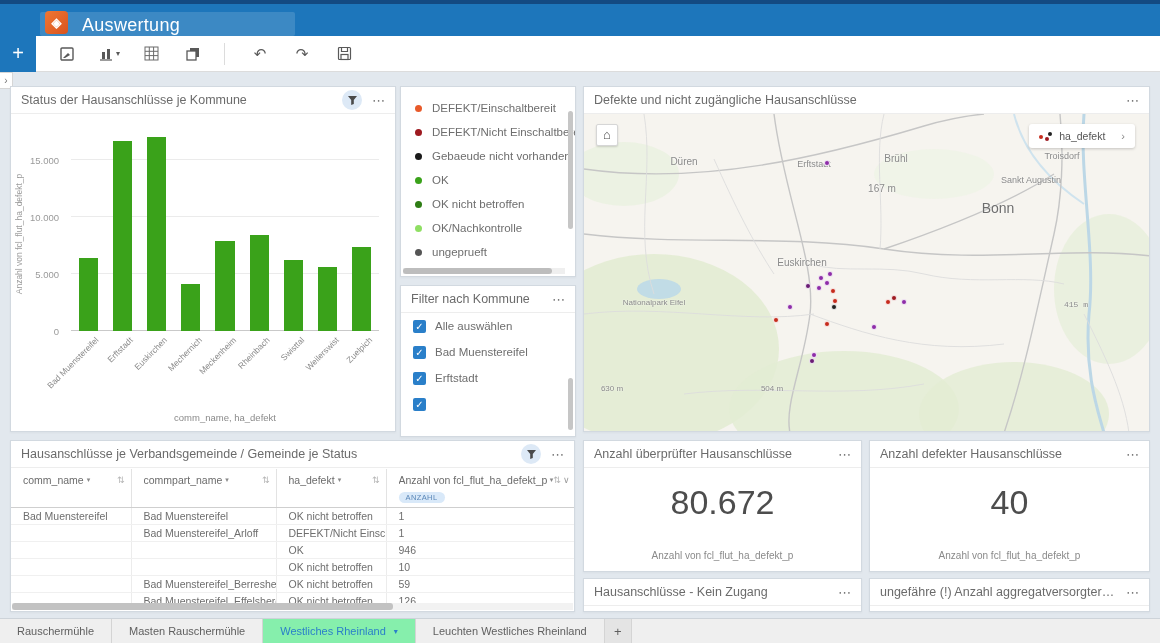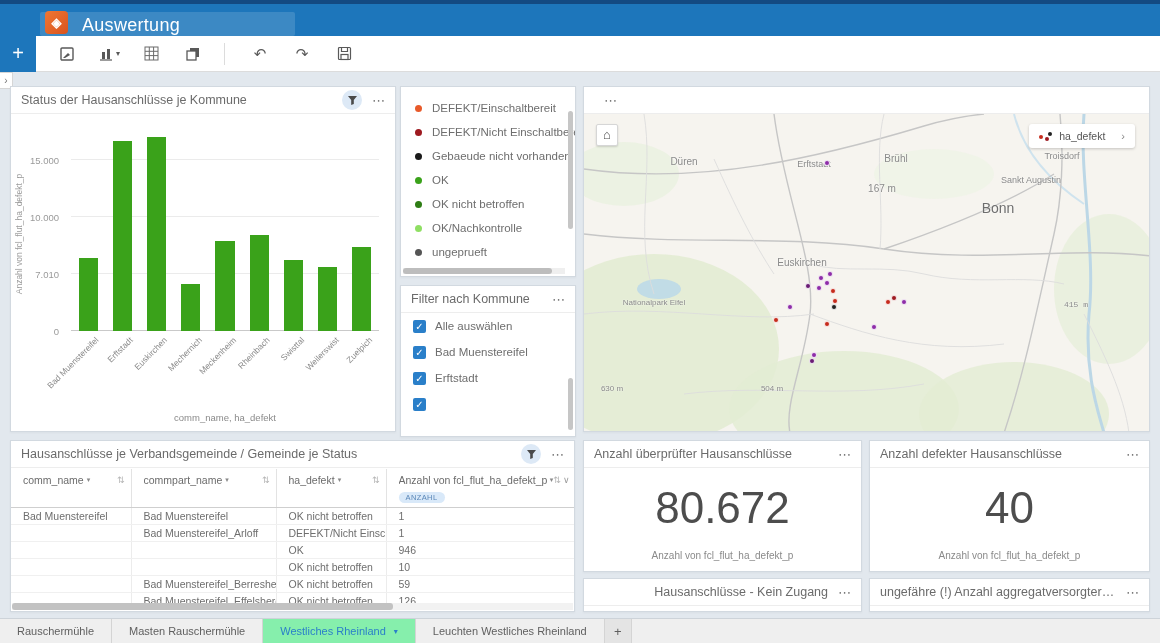--- a/index.html
+++ b/index.html
@@ -93,25 +93,25 @@
   .th-sort { margin-left:auto; font-family:"DejaVu Sans", sans-serif; font-size:9px; color:#b5b5b5; padding-right:2px; }
   .pill { display:inline-block; margin-top:3px; background:#d9e9f9; color:#5a87b8; font-size:7.5px; letter-spacing:.4px; text-transform:uppercase; border-radius:7px; padding:1px 7px; }
   .th-extra { font-family:"DejaVu Sans", sans-serif; color:#9a9a9a; font-size:9px; }
   tbody td { border-right:1px solid #ececec; border-bottom:1px solid #f0f0f0; height:17px; padding:0 4px 0 12px; font-size:10.5px; color:#6e6e6e; white-space:nowrap; overflow:hidden; }
   .tbl-hscroll { position:absolute; left:1px; right:1px; bottom:1px; height:7px; background:#f2f2f2; }
   .tbl-hthumb { height:7px; width:68%; background:#c2c2c2; border-radius:3px; }
 
   
   #kpi1 { left:583px; top:368px; width:279px; height:132px; }
   #kpi2 { left:869px; top:368px; width:281px; height:132px; }
-  .kpi-value { position:absolute; left:0; right:0; top:42px; text-align:center; font-size:44px; color:#4d4d4d; }
+  .kpi-value { position:absolute; left:0; right:0; top:42px; text-align:center; font-size:34px; color:#4d4d4d; }
   .kpi-caption { position:absolute; left:0; right:0; bottom:10px; text-align:center; font-size:10px; color:#8a8a8a; }
 
   
-  #stub1 { left:583px; top:506px; width:279px; height:34px; overflow:hidden;text-align:right; }
+  #stub1 { left:583px; top:506px; width:279px; height:34px; overflow:hidden; }
   #stub2 { left:869px; top:506px; width:281px; height:34px; overflow:hidden; }
 
   
   .tabbar { position:absolute; left:0; top:618px; width:1160px; height:25px; background:#efefef; border-top:1px solid #cdd3d9; display:flex; align-items:stretch; }
   .tab { padding:0 17px; display:flex; align-items:center; font-size:11px; color:#5f5f5f; border-right:1px solid #d4d4d4; cursor:pointer; white-space:nowrap; background:#efefef; }
   .tab.active { color:#2a7fc9; background:#86efac; }
   .tab .caret { font-size:8px; margin-left:8px; color:#2a7fc9; }
   .tab-add { width:27px; display:flex; align-items:center; justify-content:center; color:#5f5f5f; font-size:13px; background:#e4e4e4; border-right:1px solid #d4d4d4; cursor:pointer; }
 </style>
 </head>
@@ -186,21 +186,21 @@
               <path d="M1 1 H10 L6.8 5 V9 L4.2 10 V5 Z" fill="#4a4a4a"></path>
             </svg>
         </span>
         <span class="p-dots">⋯</span>
       </div>
       <div class="ylab">
           <span>Anzahl von fcl_flut_ha_defekt_p</span>
         </div>
       <div id="yticks">
           <div class="ytick" style="bottom: 0%;">0</div>
-          <div class="ytick" style="bottom: 28.4091%;">7.010</div>
+          <div class="ytick" style="bottom: 28.4091%;">5.000</div>
           <div class="ytick" style="bottom: 56.8182%;">10.000</div>
           <div class="ytick" style="bottom: 85.2273%;">15.000</div>
         </div>
       <div id="plot">
           <div class="gridline baseline" style="bottom: 0%;"></div>
           <div class="gridline" style="bottom: 28.4091%;"></div>
           <div class="gridline" style="bottom: 56.8182%;"></div>
           <div class="gridline" style="bottom: 85.2273%;"></div>
           <div class="bar" style="left: 2.44444%; width: 6.22222%; height: 36.3636%; background: rgb(58, 162, 26);"></div>
           <div class="bar" style="left: 13.5556%; width: 6.22222%; height: 94.3182%; background: rgb(58, 162, 26);"></div>
@@ -301,20 +301,21 @@
           </div>
           <div class="fl-row">
             <span class="cbx">✓</span>
           </div>
         </div>
       <div class="vscroll" style="top:92px;height:52px"></div>
     </div>
 
     <div class="panel" id="map-panel">
       <div class="p-head">
+        <span class="p-title">Defekte und nicht zugängliche Hausanschlüsse</span>
         <span class="p-dots">⋯</span>
       </div>
       <div class="map-body">
         <svg width="567" height="319" viewBox="0 0 567 319">
           <rect width="567" height="319" fill="#f6f4ef"></rect>
           <ellipse cx="70" cy="235" rx="125" ry="95" fill="#e3ecd3" opacity="0.9"></ellipse>
           <ellipse cx="260" cy="295" rx="115" ry="58" fill="#e3ecd3" opacity="0.85"></ellipse>
           <ellipse cx="430" cy="300" rx="95" ry="52" fill="#e3ecd3" opacity="0.8"></ellipse>
           <ellipse cx="525" cy="175" rx="55" ry="75" fill="#e7efdb" opacity="0.8"></ellipse>
           <ellipse cx="40" cy="60" rx="55" ry="32" fill="#eaf1e0" opacity="0.8"></ellipse>

